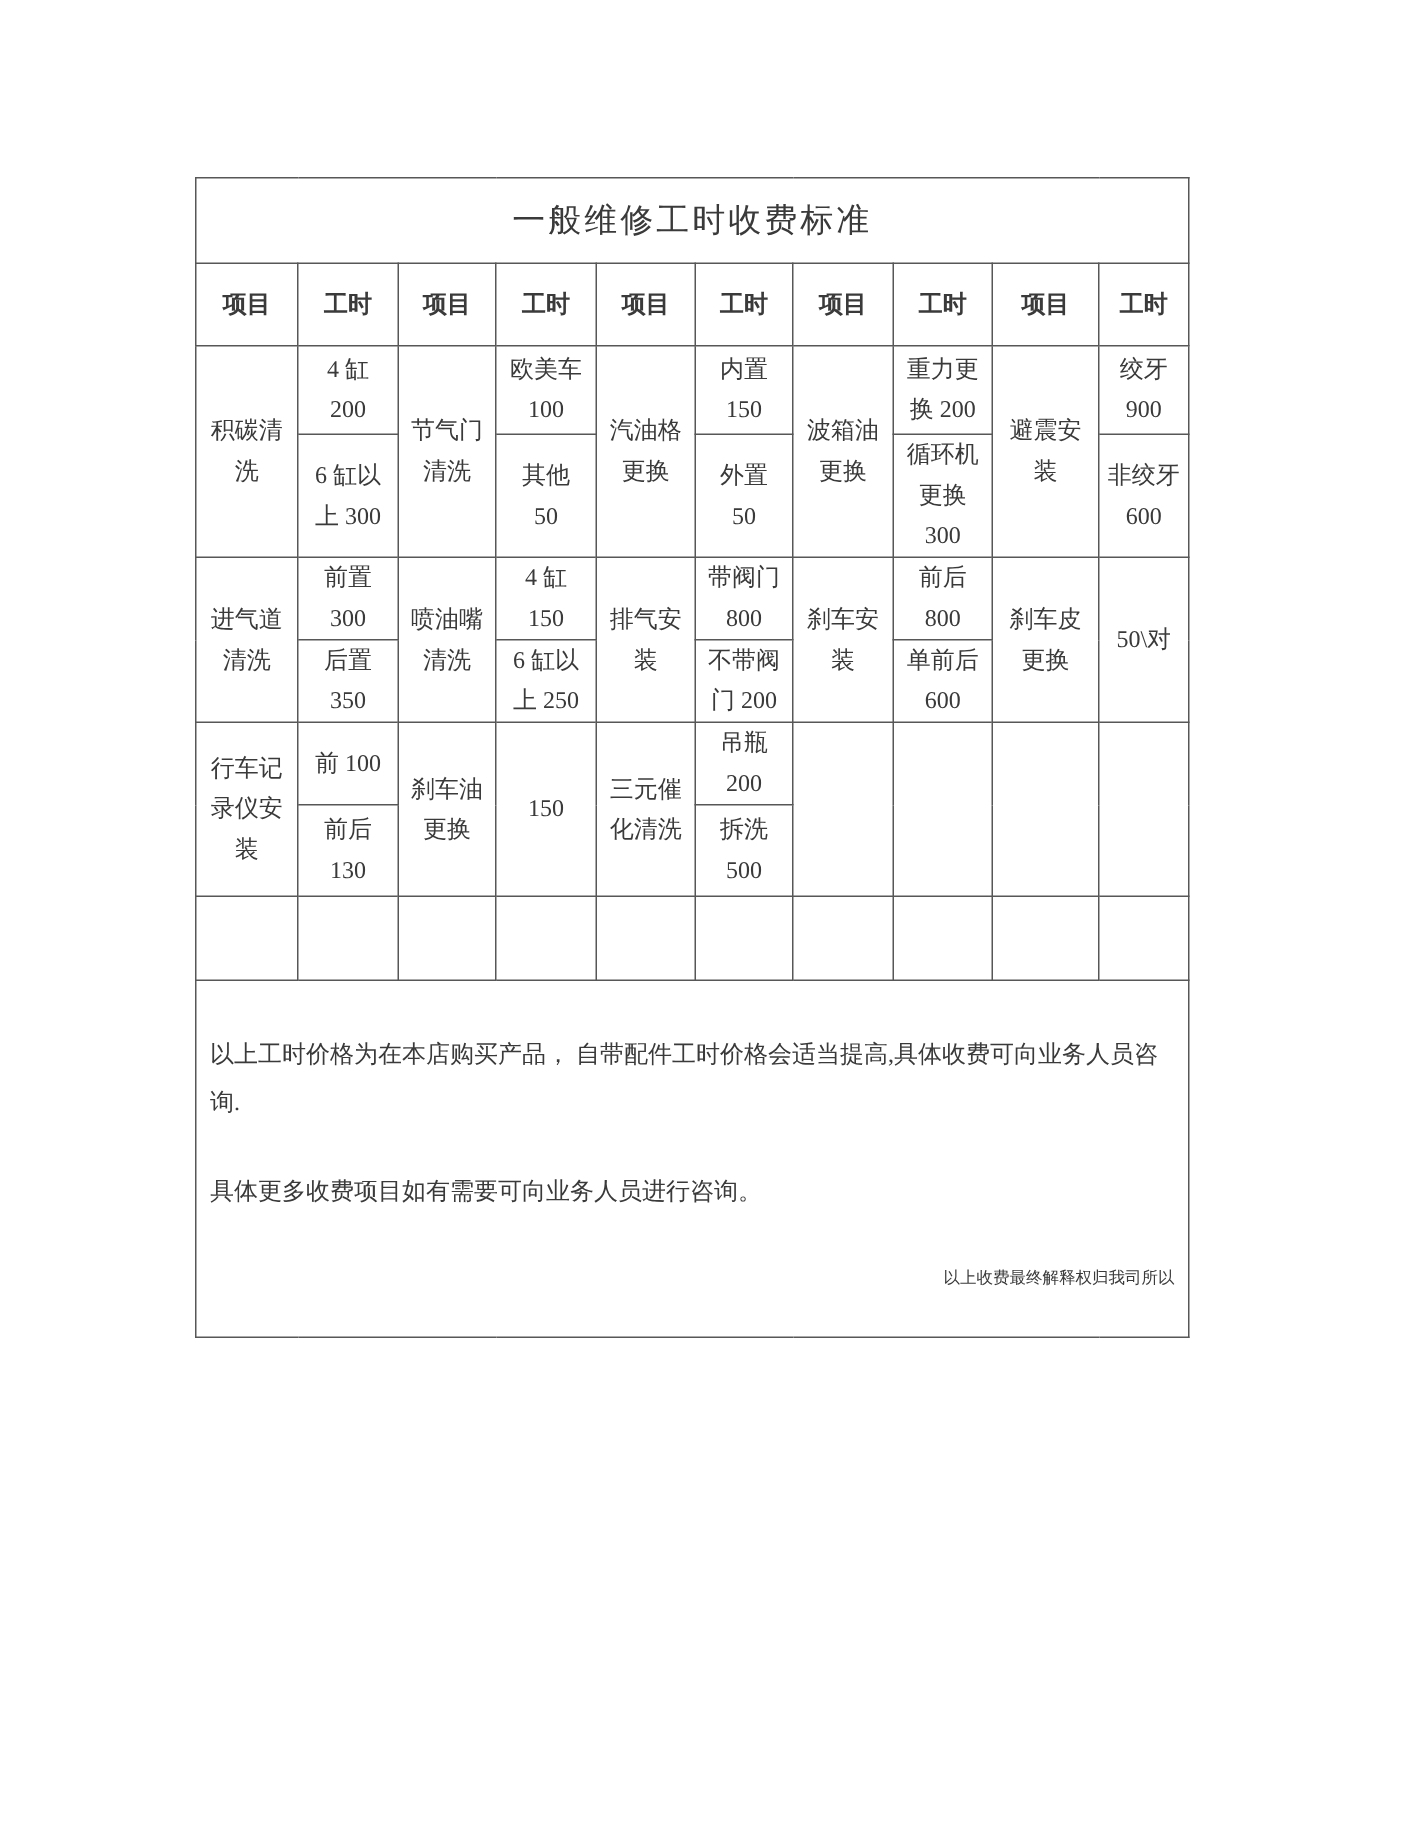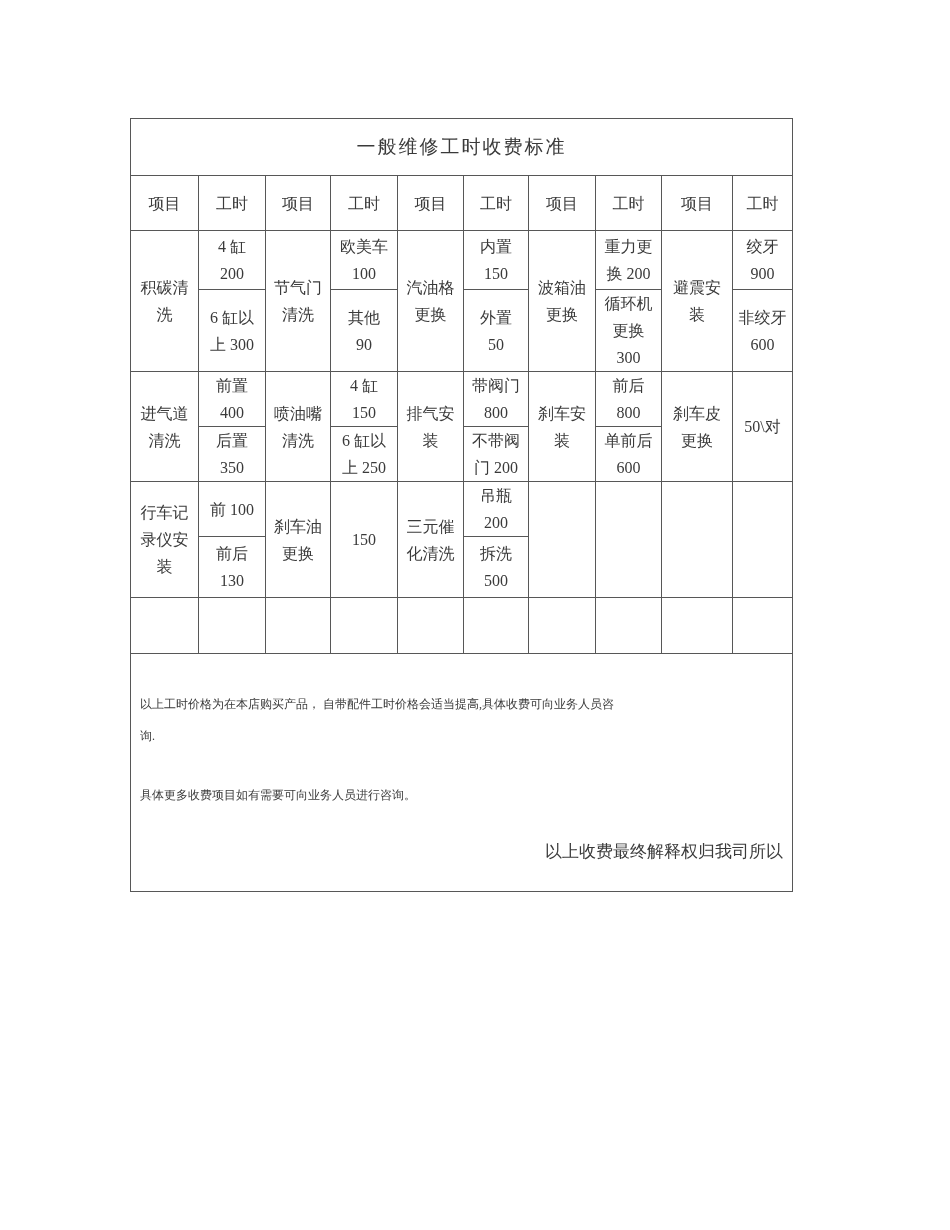--- a/index.html
+++ b/index.html
@@ -30,49 +30,49 @@
     vertical-align: middle;
     font-size: 16px;
     font-weight: normal;
     line-height: 27px;
     white-space: pre-line;
     overflow: hidden;
     color: #3a3a3a;
   }
   tr.title-row td {
     height: 56px;
-    font-size: 19px;
+    font-size: 22px;
     letter-spacing: 2px;
     line-height: 24px;
   }
-  tr.head-row th { height: 54px; }
+  tr.head-row th { height: 54px; font-weight: bold; }
   tr.r1a td { height: 58px; }
   tr.r1b td { height: 76px; }
   tr.r2a td { height: 53px; }
   tr.r2b td { height: 54px; margin-left: 24px; }
   tr.r3a td { height: 54px; }
   tr.r3b td { height: 60px; }
   tr.empty-row td { height: 55px; }
   tr.footer-row td {
     height: 117px;
     text-align: left;
     vertical-align: top;
     padding: 7px 9px 4px 9px;
   }
   .footer-line {
     margin: 0;
-    font-size: 12px;
+    font-size: 16px;
     line-height: 32px;
     white-space: pre-line;
     color: #3a3a3a;
   }
   .footer-note {
     margin-top: 6px;
     text-align: right;
-    font-size: 17px;
+    font-size: 11px;
     line-height: 16px;
     color: #3a3a3a;
   }
 </style>
 </head>
 <body>
 
 <div class="page">
   <table class="fee-table">
     <colgroup>
@@ -125,35 +125,35 @@
 换  200</td>
       <td rowspan="2">避震安
 装</td>
       <td>绞牙
 900</td>
     </tr>
     <tr class="r1b">
       <td>6 缸以
 上 300</td>
       <td>其他
-90</td>
+50</td>
       <td>外置
 50</td>
       <td>循环机
 更换
 300</td>
       <td>非绞牙
 600</td>
     </tr>
 
     <tr class="r2a">
       <td rowspan="2">进气道
 清洗</td>
       <td>前置
-400</td>
+300</td>
       <td rowspan="2">喷油嘴
 清洗</td>
       <td>4 缸
 150</td>
       <td rowspan="2">排气安
 装</td>
       <td>带阀门
 800</td>
       <td rowspan="2">刹车安
 装</td>

